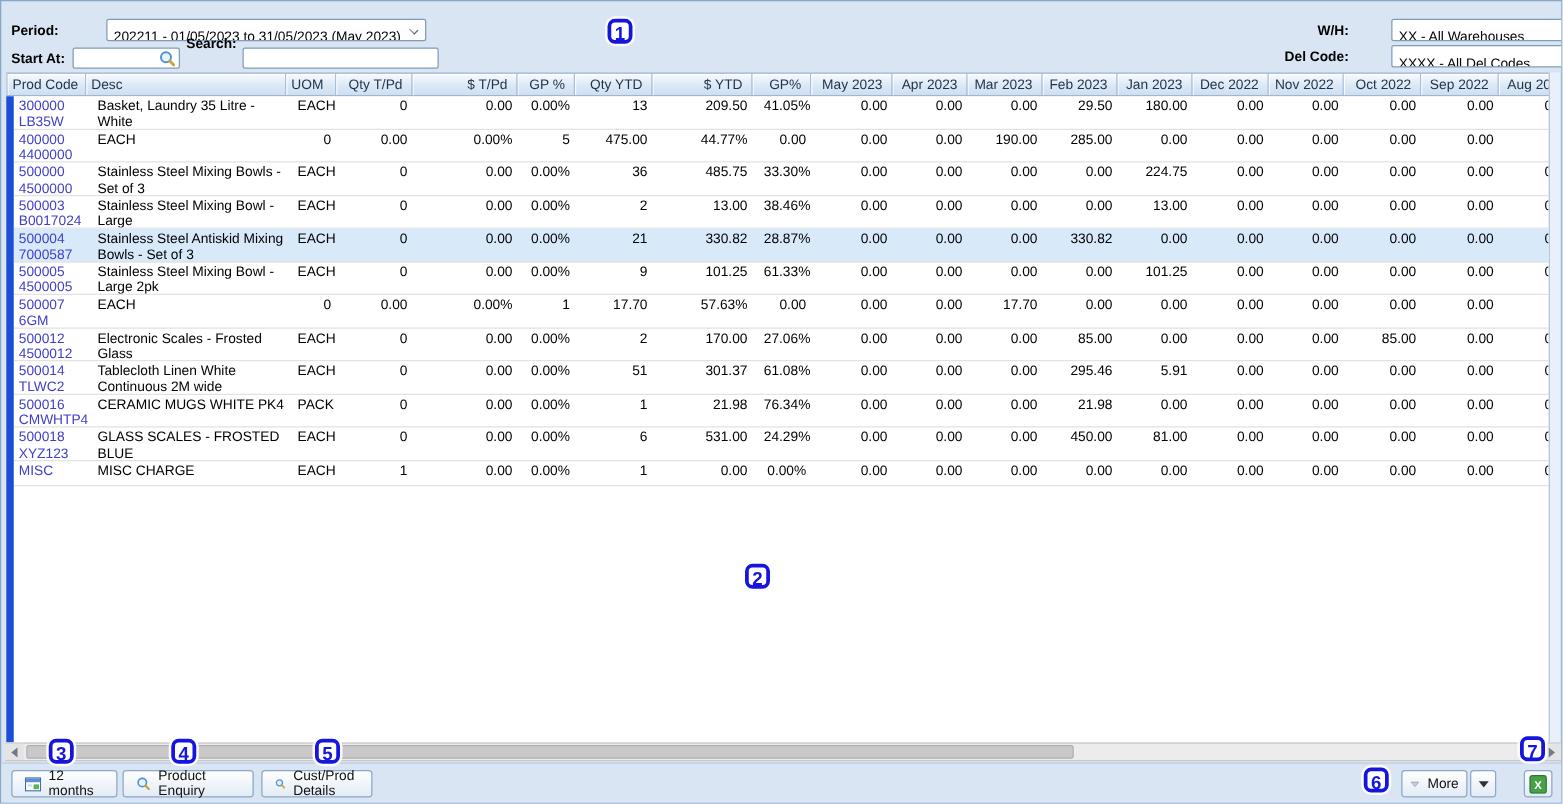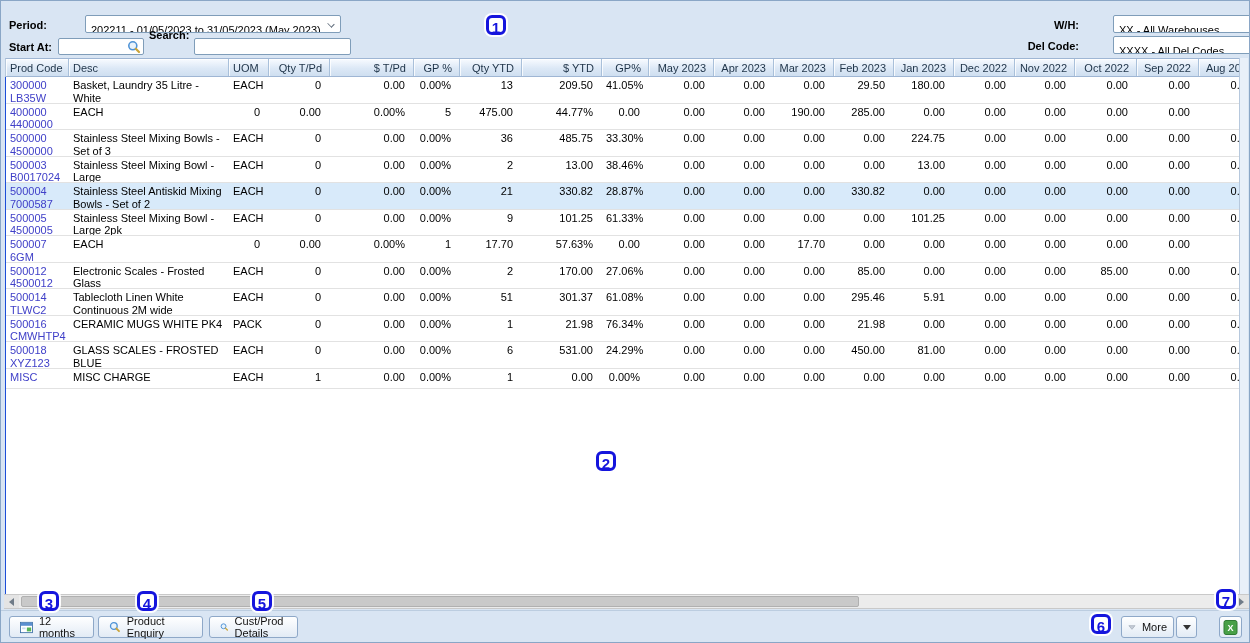--- a/index.html
+++ b/index.html
@@ -34,21 +34,21 @@
     border-left:1px solid #b6c8dd;
   }
   .hcell{
     font-size:11px;color:#1e3348;padding:3px 4px 0 4px;
     border-right:1px solid #a9c0da;box-shadow:inset 1px 1px 0 rgba(255,255,255,.8);
     overflow:hidden;white-space:nowrap;
   }
   .hcell.num{text-align:right;padding-right:7px;}
   #tbody{
     position:absolute;left:4px;top:76px;width:1234px;height:517px;
-    background:#fff;overflow:hidden;border-left:1px solid #1d4ed8;
+    background:#fff;overflow:hidden;border-left:6px solid #1d4ed8;
   }
   .trow{
     display:grid;grid-template-columns:var(--cols);
     height:26.5px;border-bottom:1px solid #e2e2e2;overflow:hidden;
   }
   .trow.short{height:20px;}
   .trow.hl{background:#d8eafa;}
   .cell{font-size:11px;line-height:12.5px;padding:2px 2px 0 4px;overflow:hidden;color:#000;}
   .cell.num{text-align:right;padding-right:9px;white-space:nowrap;}
   .codeln{display:block;color:#4040c8;}
@@ -235,21 +235,21 @@
         <div class="cell num">0.00</div>
         <div class="cell num">0.00</div>
         <div class="cell num">0.00</div>
         <div class="cell num">0.00</div>
       </div>
       <div class="trow hl">
         <div class="cell">
           <span class="codeln">500004</span>
           <span class="codeln">7000587</span>
         </div>
-        <div class="cell">Stainless Steel Antiskid Mixing Bowls - Set of 2</div>
+        <div class="cell">Stainless Steel Antiskid Mixing Bowls - Set of 3</div>
         <div class="cell">EACH</div>
         <div class="cell num">0</div>
         <div class="cell num">0.00</div>
         <div class="cell num">0.00%</div>
         <div class="cell num">21</div>
         <div class="cell num">330.82</div>
         <div class="cell num">28.87%</div>
         <div class="cell num">0.00</div>
         <div class="cell num">0.00</div>
         <div class="cell num">0.00</div>

